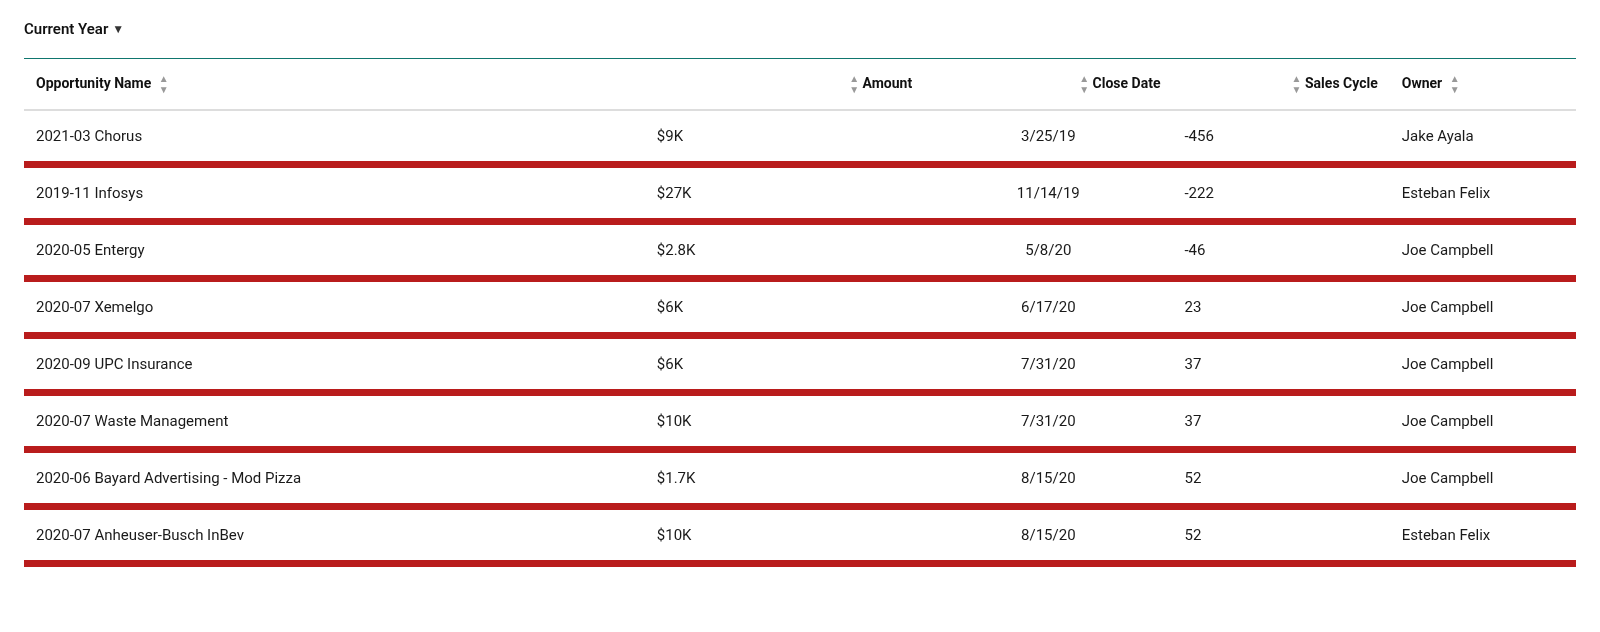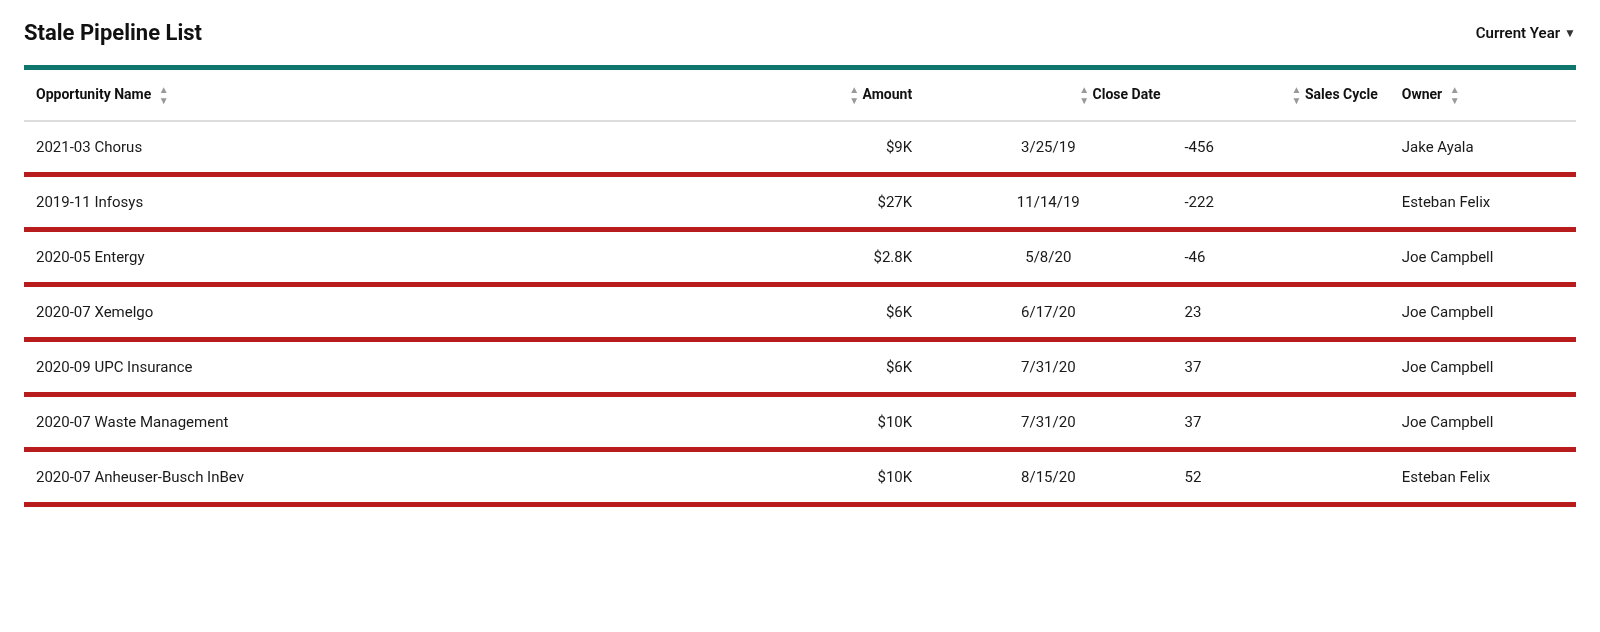--- a/index.html
+++ b/index.html
@@ -45,21 +45,21 @@
       color: #333;
     }
 
     table {
       width: 100%;
       border-collapse: collapse;
       font-size: 15px;
     }
 
     thead tr {
-      border-top: 5px solid #0f766e;
+      border-top: 1px solid #0f766e;
       border-bottom: 2px solid #dddddd;
     }
 
     thead th {
       padding: 14px 12px;
       text-align: left;
       font-weight: 700;
       font-size: 14px;
       color: #111111;
       white-space: nowrap;
@@ -74,36 +74,36 @@
       font-size: 10px;
       line-height: 1;
     }
 
     thead th .sort-icon span {
       display: block;
       line-height: 1.1;
     }
 
     tbody tr {
-      border-bottom: 5px solid #b91c1c;
+      border-bottom: 7px solid #b91c1c;
     }
 
     tbody td {
       padding: 16px 12px;
       color: #1a1a1a;
       font-size: 15px;
     }
 
     .col-name {
       width: 40%;
     }
 
     .col-amount {
       width: 18%;
-      text-align: right;
+      text-align: left;
     }
 
     .col-closedate {
       width: 16%;
       text-align: center;
     }
 
     .col-salescycle {
       width: 14%;
       text-align: left;
@@ -116,21 +116,20 @@
     th.col-amount,
     th.col-closedate,
     th.col-salescycle {
       text-align: right;
     }
   </style>
 </head>
 <body>
 
 <div class="header-row">
-  <h1 class="page-title">Stale Pipeline List</h1>
   <div class="filter-dropdown">
     <span>Current Year</span>
     <span class="dropdown-arrow">▼</span>
   </div>
 </div>
 
 <table>
   <thead>
     <tr>
       <th class="col-name">
@@ -207,20 +206,27 @@
         <td class="col-owner">Joe Campbell</td>
       </tr>
       <tr>
         <td class="col-name">2020-07 Waste Management</td>
         <td class="col-amount">$10K</td>
         <td class="col-closedate">7/31/20</td>
         <td class="col-salescycle">37</td>
         <td class="col-owner">Joe Campbell</td>
       </tr>
       <tr>
+        <td class="col-name">2020-06 Bayard Advertising - Mod Pizza</td>
+        <td class="col-amount">$1.7K</td>
+        <td class="col-closedate">8/15/20</td>
+        <td class="col-salescycle">52</td>
+        <td class="col-owner">Joe Campbell</td>
+      </tr>
+      <tr>
         <td class="col-name">2020-07 Anheuser-Busch InBev</td>
         <td class="col-amount">$10K</td>
         <td class="col-closedate">8/15/20</td>
         <td class="col-salescycle">52</td>
         <td class="col-owner">Esteban Felix</td>
       </tr>
     </tbody>
 </table>
 
 </body></html>

